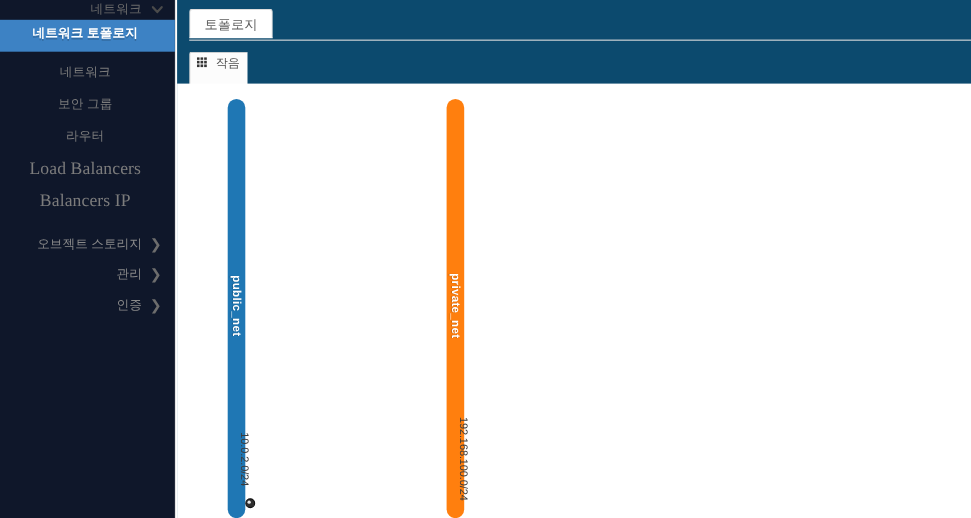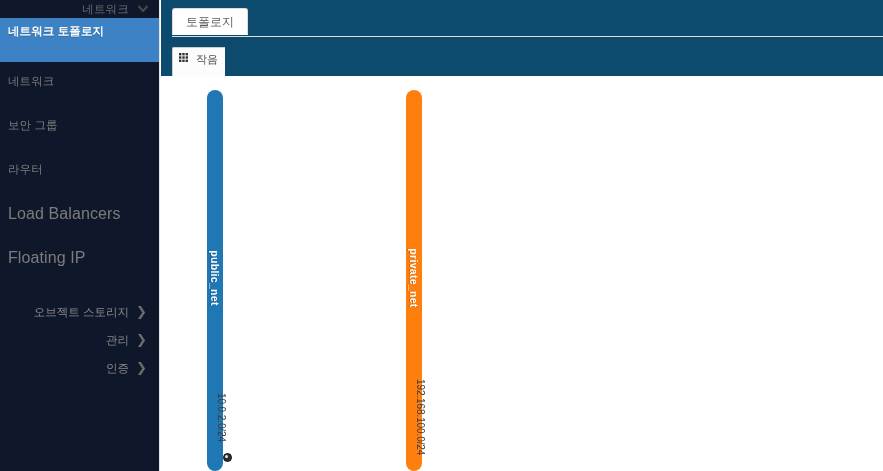--- a/index.html
+++ b/index.html
@@ -49,29 +49,30 @@
     position: absolute;
     right: 10px;
     top: 1px;
     width: 12px;
     height: 16px;
     color: #4a4a4a;
   }
 
   .nav-item {
     position: relative;
-    height: 44px;
+    height: 29px;
     line-height: 27px;
     padding: 0 12px 0 8px;
-    text-align: left;
+    text-align: center;
     color: #7c7c7c;
     font-size: 11.5px;
     white-space: nowrap;
     overflow: hidden;
     letter-spacing: .1px;
+    font-family: Liberation Serif, serif;
   }
   .nav-item.active {
     background: #3d82c4;
     color: #ffffff;
     font-weight: bold;
     text-shadow: 0 1px 0 rgba(0,0,0,.18);
   }
   .nav-item.latin { font-size: 16px; }
 
   .nav-sub {
@@ -264,21 +265,21 @@
     <div class="nav-item">
       <span>보안 그룹</span>
     </div>
     <div class="nav-item">
       <span>라우터</span>
     </div>
     <div class="nav-item latin">
       <span>Load Balancers</span>
     </div>
     <div class="nav-item latin">
-      <span>Floating IP</span>
+      <span>Balancers IP</span>
     </div>
 
     <div class="spacer-10"></div>
 
     <div class="nav-sub align-right">
       <span>오브젝트 스토리지</span>
       <span class="chev-right">❯</span>
     </div>
     <div class="nav-sub align-left">
       <span>관리</span>

